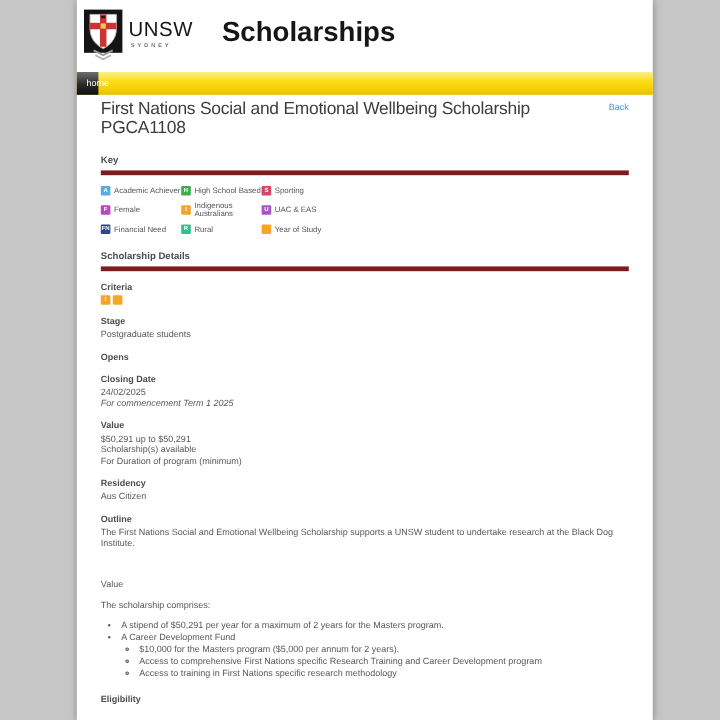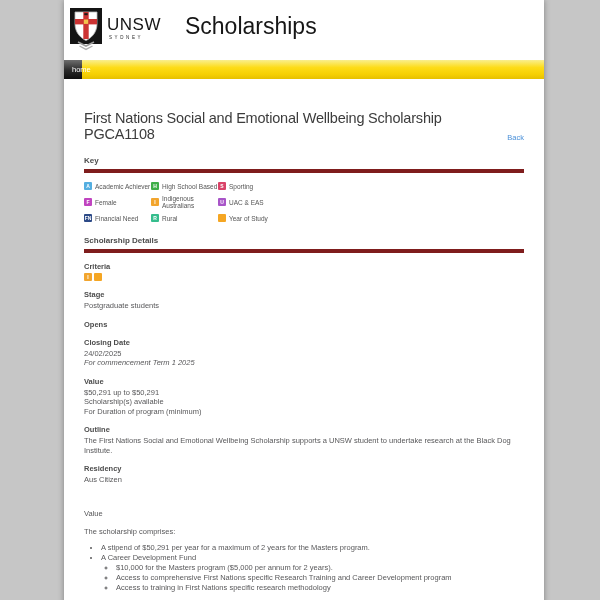--- a/index.html
+++ b/index.html
@@ -16,32 +16,32 @@
   }
   
   header{height:60px;display:flex;align-items:center;padding-left:6px;box-sizing:border-box}
   .logo{display:flex;align-items:flex-start;cursor:pointer}
   .logo-mark{position:relative;width:32px;height:48px;flex:0 0 auto}
   .tile{position:absolute;top:2px;left:0;width:32px;height:36px;background:#141414}
   .logo-mark svg{position:absolute;top:5px;left:4px}
   .logo-text{margin:10px 0 0 5px}
   .unsw-word{font-size:17px;color:#161616;letter-spacing:.5px;line-height:17px}
   .sydney-word{font-size:4.5px;letter-spacing:2.6px;color:#2a2a2a;margin:2px 0 0 2px}
-  .app-title{font-size:23px;font-weight:400;color:#161616;margin:0 0 8px 24px}
+  .app-title{font-size:23px;font-weight:700;color:#161616;margin:0 0 8px 24px}
   
   nav{height:19px;background:linear-gradient(180deg,#f9ef8d 0%,#fddc17 40%,#f6d003 75%,#e6c000 100%);display:flex}
   .nav-tab{
     width:18px;height:19px;box-sizing:border-box;
     background:linear-gradient(180deg,#6e6e6e 0%,#2a2a2a 55%,#101010 100%);
     color:#fff;font-size:7.5px;display:flex;align-items:center;padding-left:8px;
     text-decoration:none;cursor:pointer
   }
   
   main{padding:0 20px 14px 20px}
-  .title-row{display:flex;justify-content:space-between;align-items:flex-end;margin-top:31px}
+  .title-row{display:flex;justify-content:space-between;align-items:flex-start;margin-top:4px}
   .page-title{font-size:14.5px;font-weight:400;color:#3c3c3c;margin:0;letter-spacing:-.2px}
   .back-link{font-size:7.5px;text-decoration:none;margin-top:2px;cursor:pointer}
   .sec-heading{font-size:8px;font-weight:700;color:#4c4c4c;border-bottom:4px solid #7f1d1d;padding-bottom:4px;margin-top:14px}
   
   .key-grid{display:grid;grid-template-columns:67px 67px auto;row-gap:5px;margin-top:9px;justify-content:start}
   .key-item{display:flex;align-items:center;gap:3px}
   .badge{
     width:8px;height:8px;border-radius:1px;color:#fff;font-size:5px;font-weight:700;
     display:flex;align-items:center;justify-content:center;flex:0 0 auto;line-height:1
   }
@@ -161,26 +161,26 @@
           <div class="field-line">24/02/2025</div>
           <div class="field-line italic">For commencement Term 1 2025</div>
         </div>
         <div class="field">
           <div class="field-label">Value</div>
           <div class="field-line">$50,291 up to $50,291</div>
           <div class="field-line">Scholarship(s) available</div>
           <div class="field-line">For Duration of program (minimum)</div>
         </div>
         <div class="field">
+          <div class="field-label">Residency</div>
+          <div class="field-line">Aus Citizen</div>
+        </div>
+        <div class="field">
           <div class="field-label">Outline</div>
           <div class="field-line">The First Nations Social and Emotional Wellbeing Scholarship supports a UNSW student to undertake research at the Black Dog Institute.</div>
-        </div>
-        <div class="field">
-          <div class="field-label">Residency</div>
-          <div class="field-line">Aus Citizen</div>
         </div>
       </div>
 
     <div class="description" id="description">
         <div class="desc-heading">Value</div>
         <div class="desc-intro">The scholarship comprises:</div>
         <ul class="bullets">
           <li>A stipend of $50,291 per year for a maximum of 2 years for the Masters program.</li>
           <li>A Career Development Fund<ul class="sub">
               <li>$10,000 for the Masters program ($5,000 per annum for 2 years).</li>

